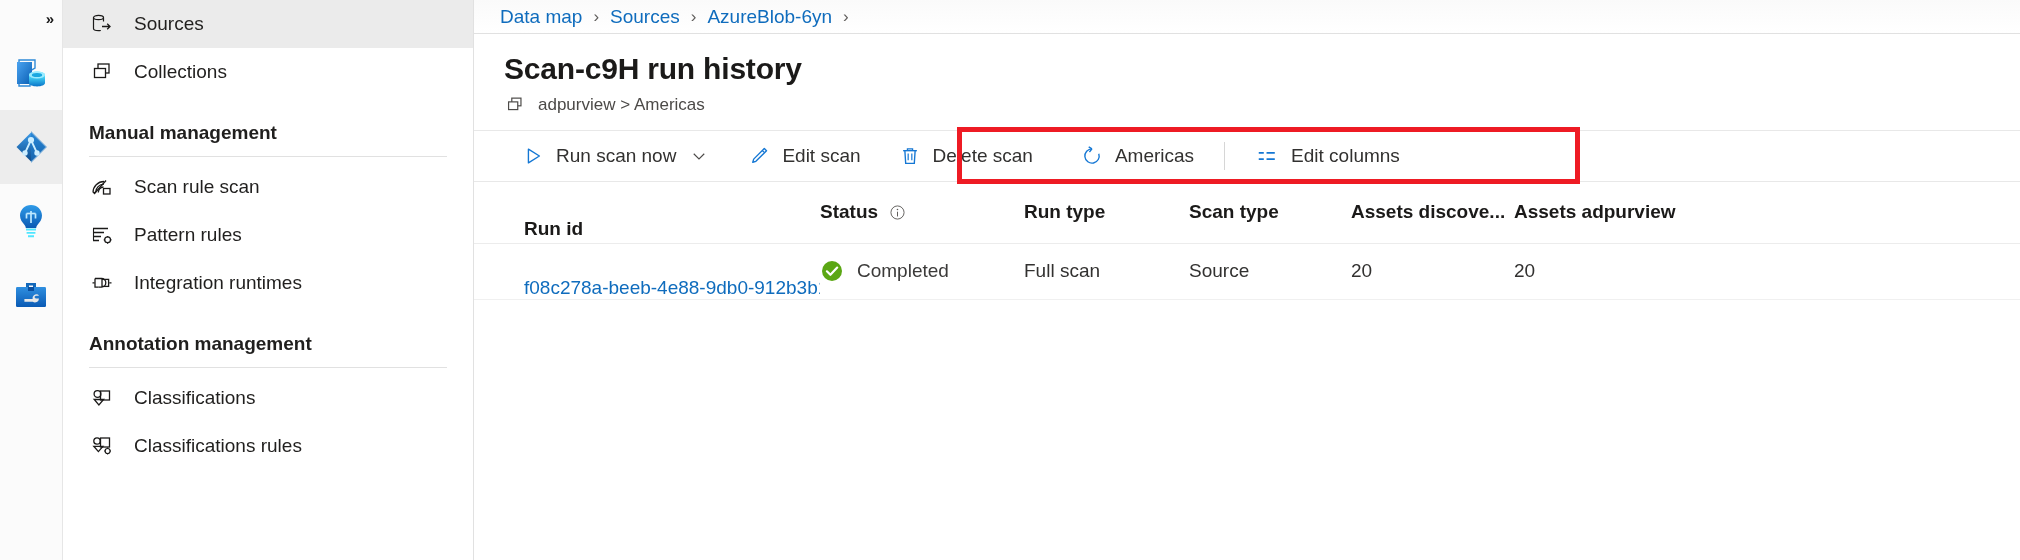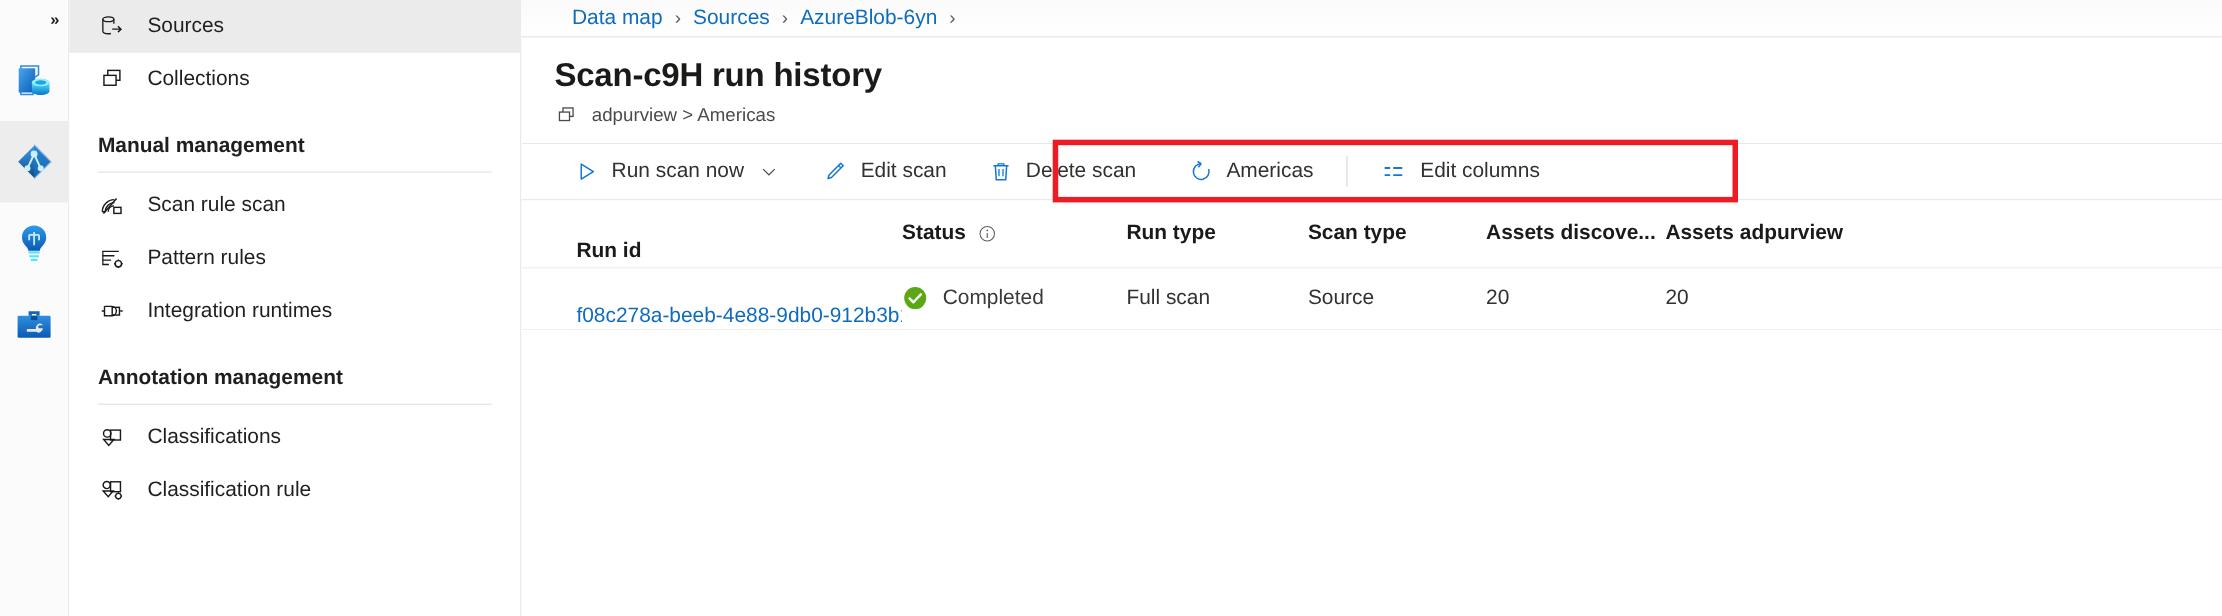--- a/index.html
+++ b/index.html
@@ -110,21 +110,21 @@
     flex: 1;
     height: 560px;
     position: relative;
     background: #ffffff;
     overflow: hidden;
   }
   .breadcrumb {
     height: 33px;
     display: flex;
     align-items: center;
-    padding-left: 46px;
+    padding-left: 26px;
     font-size: 19px;
     background: linear-gradient(#fafafa, #ffffff);
   }
   .breadcrumb a {
     color: #0f6cbd;
     text-decoration: none;
     cursor: pointer;
   }
   .breadcrumb .sep {
     color: #605e5c;
@@ -431,21 +431,21 @@
     <div class="nav-item">
       <span class="nav-icon">
         <svg width="24" height="24" viewBox="0 0 24 24">
           <rect x="10.5" y="4" width="9" height="9" fill="none" stroke="#1b1a19" stroke-width="1.3"></rect>
           <circle cx="7" cy="7" r="3.2" fill="none" stroke="#1b1a19" stroke-width="1.3"></circle>
           <path d="M3.8 12.3h9.1L8.4 17.6z" fill="none" stroke="#1b1a19" stroke-width="1.3"></path>
           <circle cx="17.6" cy="17" r="2.5" fill="#ffffff" stroke="#1b1a19" stroke-width="1.2"></circle>
           <path d="M17.6 13.6v1M17.6 19.4v1M14.2 17h1M20 17h1" stroke="#1b1a19" stroke-width="1.1"></path>
         </svg>
       </span>
-      <span>Classification rule</span>
+      <span>Classifications rules</span>
     </div>
   </div>
 
   <div class="main">
 
     <div class="breadcrumb">
       <a>Data map</a>
       <span class="sep">›</span>
       <a>Sources</a>
       <span class="sep">›</span>

